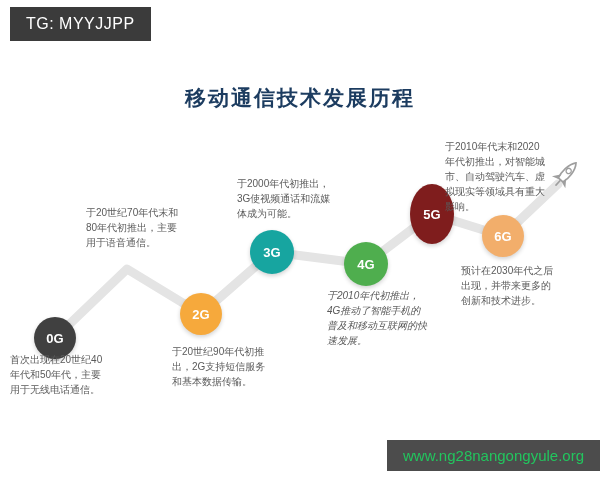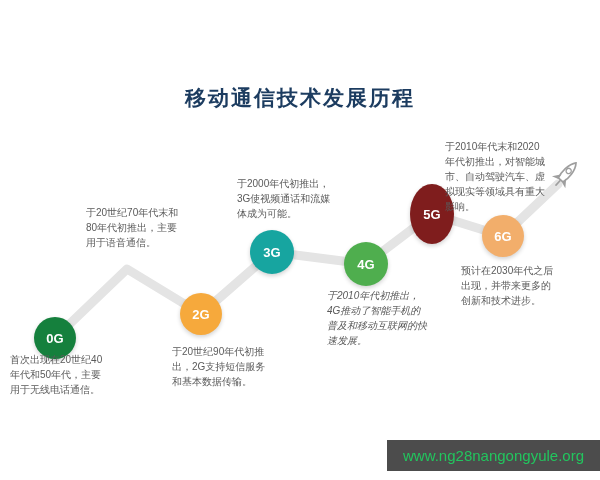--- a/index.html
+++ b/index.html
@@ -20,35 +20,36 @@
     display:flex;align-items:center;justify-content:center;
     transform:translate(-50%,-50%);box-shadow:0 2px 4px rgba(0,0,0,0.18);}
 
   .note{position:absolute;font-size:10px;line-height:1.5;color:#5a5a5a;text-align:left;}
 </style>
 </head>
 <body>
 
 <div class="stage">
 
+  <div class="badge-top">TG: MYYJJPP</div>
 
   <div class="title">移动通信技术发展历程</div>
 
   <svg class="path-layer" width="600" height="480">
     <polyline points="55,338 127,269 201,314 272,252 366,264 432,214 503,236 558,184" fill="none" stroke="#E4E4E4" stroke-width="9" stroke-linejoin="round" stroke-linecap="round"></polyline>
     <g transform="translate(566,174) rotate(42)">
       <path d="M0,-15 C5,-9 5,2 3,8 L-3,8 C-5,2 -5,-9 0,-15 Z" fill="#ffffff" stroke="#9E9E9E" stroke-width="1.6"></path>
       <circle cx="0" cy="-4" r="2.6" fill="none" stroke="#9E9E9E" stroke-width="1.3"></circle>
       <path d="M-3,3 L-9,11 L-3,9 Z" fill="#9E9E9E"></path>
       <path d="M3,3 L9,11 L3,9 Z" fill="#9E9E9E"></path>
       <path d="M0,9 L0,15" stroke="#9E9E9E" stroke-width="1.6" stroke-linecap="round"></path>
     </g>
   </svg>
 
-  <div class="bubble" style="left: 55px; top: 338px; background: #15803d;">0G</div>
+  <div class="bubble" style="left: 55px; top: 338px; background: #404040;">0G</div>
   <div class="bubble" style="left: 201px; top: 314px; background: rgb(246, 169, 60);">2G</div>
   <div class="bubble" style="left: 272px; top: 252px; width: 44px; height: 44px; background: rgb(23, 165, 160);">3G</div>
   <div class="bubble" style="left: 366px; top: 264px; width: 44px; height: 44px; background: rgb(79, 174, 78);">4G</div>
   <div class="bubble" style="left: 432px; top: 214px; width: 44px; height: 60px; background: #7f1d1d;">5G</div>
   <div class="bubble" style="left: 503px; top: 236px; background: rgb(242, 174, 107);">6G</div>
 
   <div class="note" style="left:10px;top:352px;width:96px;">首次出现在20世纪40年代和50年代，主要用于无线电话通信。</div>
   <div class="note" style="left:86px;top:205px;width:100px;">于20世纪70年代末和80年代初推出，主要用于语音通信。</div>
   <div class="note" style="left:172px;top:344px;width:100px;">于20世纪90年代初推出，2G支持短信服务和基本数据传输。</div>
   <div class="note" style="left:237px;top:176px;width:100px;">于2000年代初推出，3G使视频通话和流媒体成为可能。</div>

